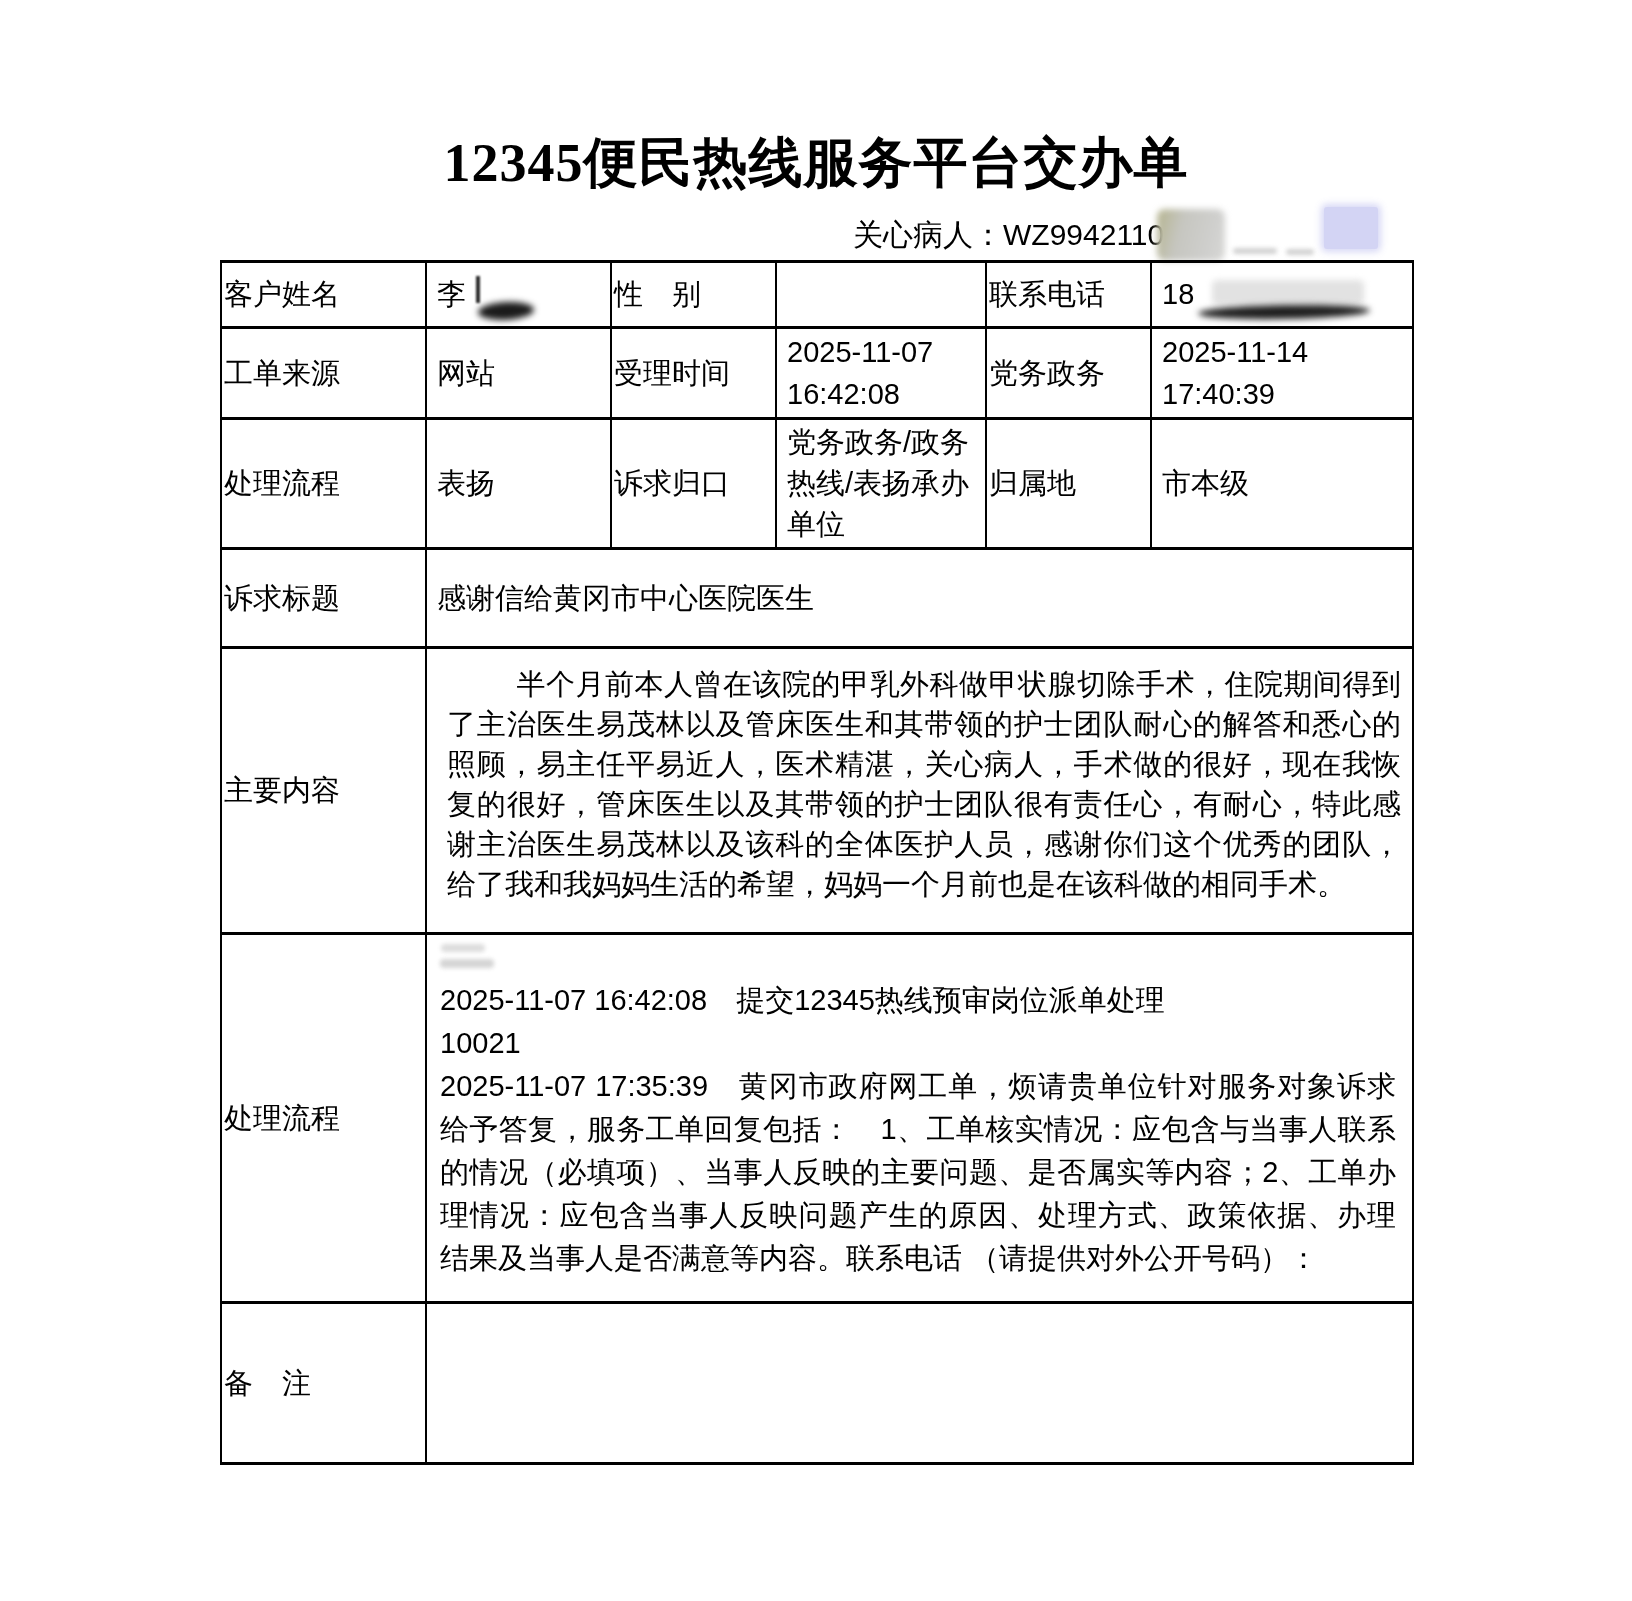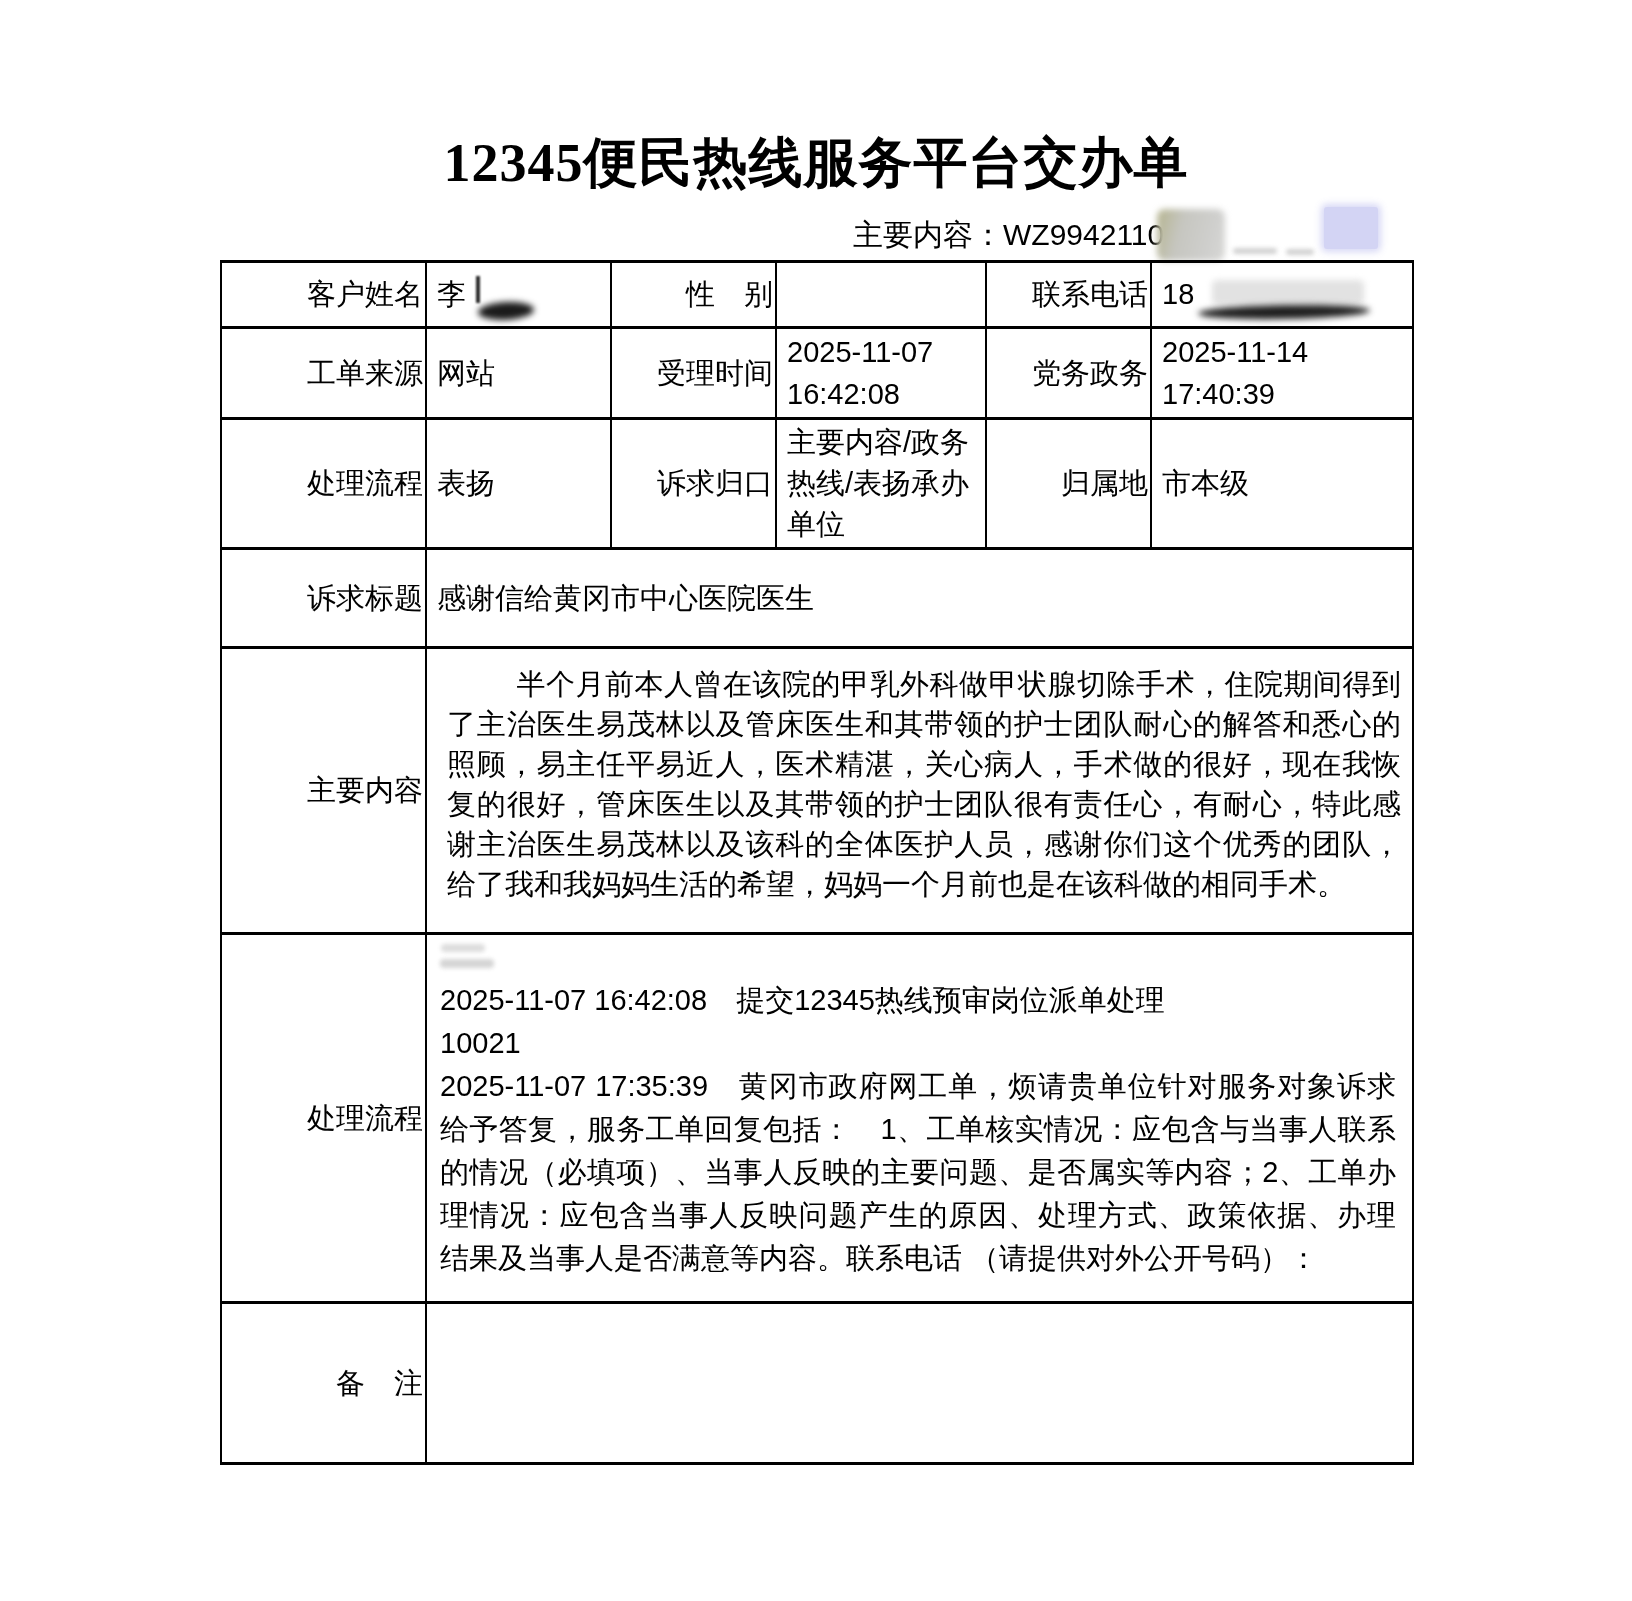--- a/index.html
+++ b/index.html
@@ -34,21 +34,21 @@
 
   table.form {
     position:absolute; top:260px; left:0; width:1192px;
     border-collapse:collapse; table-layout:fixed; font-size:29px;
   }
   td {
     border:2px solid #000; border-top-width:3px; border-bottom-width:3px;
     padding:2px 10px; vertical-align:middle; line-height:41px;
     overflow:hidden;
   }
-  td.lbl { text-align:right; padding:2px 2px; }
+  td.lbl { text-align:left; padding:2px 2px; }
   td.val { text-align:left; }
   td.rel { position:relative; }
 
   .cell-main {
     vertical-align:top; text-align:justify;
     padding:15px 11px 6px 20px; line-height:40px;
   }
   .cell-main .para { text-indent:2.4em; }
 
   .cell-flow {
@@ -66,21 +66,21 @@
 </style>
 </head>
 <body>
 
 <div class="page">
   <div class="content">
 
     <div class="title">12345便民热线服务平台交办单</div>
 
     <div class="order-line">
-      <span class="order-text"><span>主要内容：</span><span>WZ99421100</span></span>
+      <span class="order-text"><span>关心病人：</span><span>WZ99421100</span></span>
       <span class="redact-order"></span>
       <span class="redact-dash d1"></span>
       <span class="redact-dash d2"></span>
       <span class="order-highlight"></span>
     </div>
 
     <table class="form">
       <colgroup>
         <col style="width:205px">
           <col style="width:185px">
@@ -112,21 +112,21 @@
         <td class="lbl">受理时间</td>
         <td class="val" style="line-height:42px">2025-11-07 16:42:08</td>
         <td class="lbl">党务政务</td>
         <td class="val" style="line-height:42px">2025-11-14 17:40:39</td>
       </tr>
 
       <tr style="height:124px">
         <td class="lbl">处理流程</td>
         <td class="val">表扬</td>
         <td class="lbl">诉求归口</td>
-        <td class="val">主要内容/政务热线/表扬承办单位</td>
+        <td class="val">党务政务/政务热线/表扬承办单位</td>
         <td class="lbl">归属地</td>
         <td class="val">市本级</td>
       </tr>
 
       <tr style="height:99px">
         <td class="lbl">诉求标题</td>
         <td class="val" colspan="5">感谢信给黄冈市中心医院医生</td>
       </tr>
 
       <tr style="height:286px">

